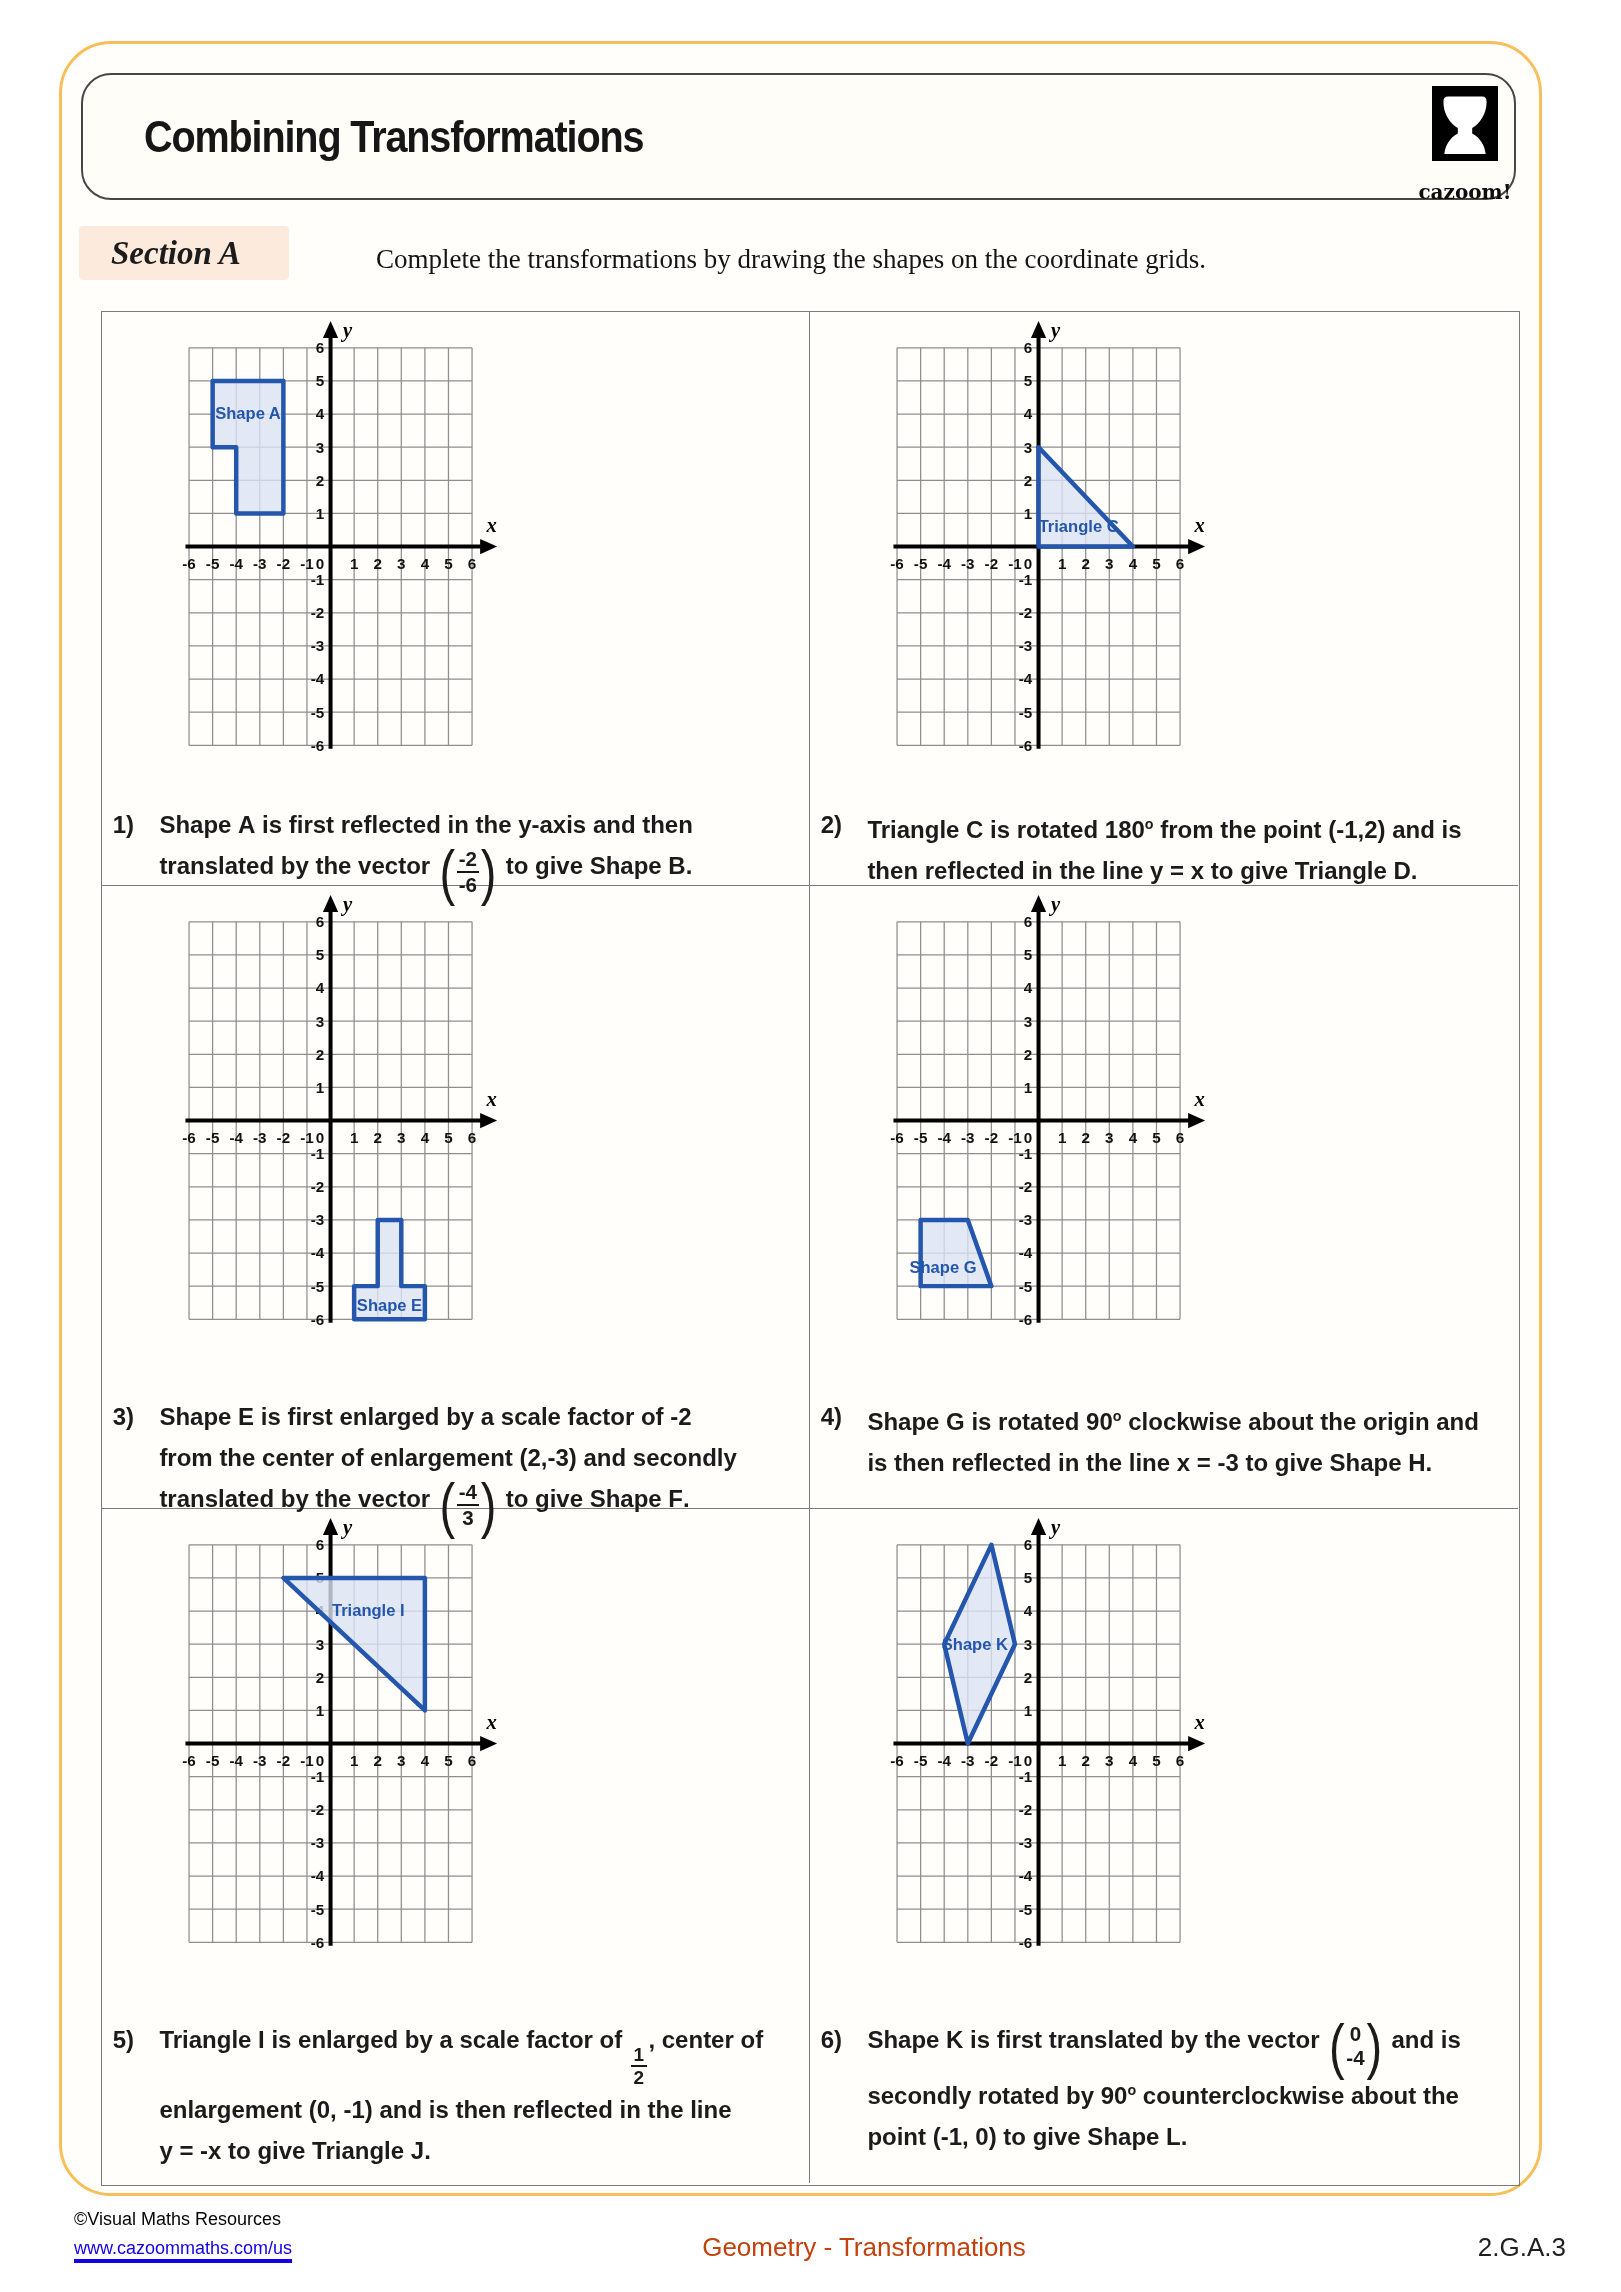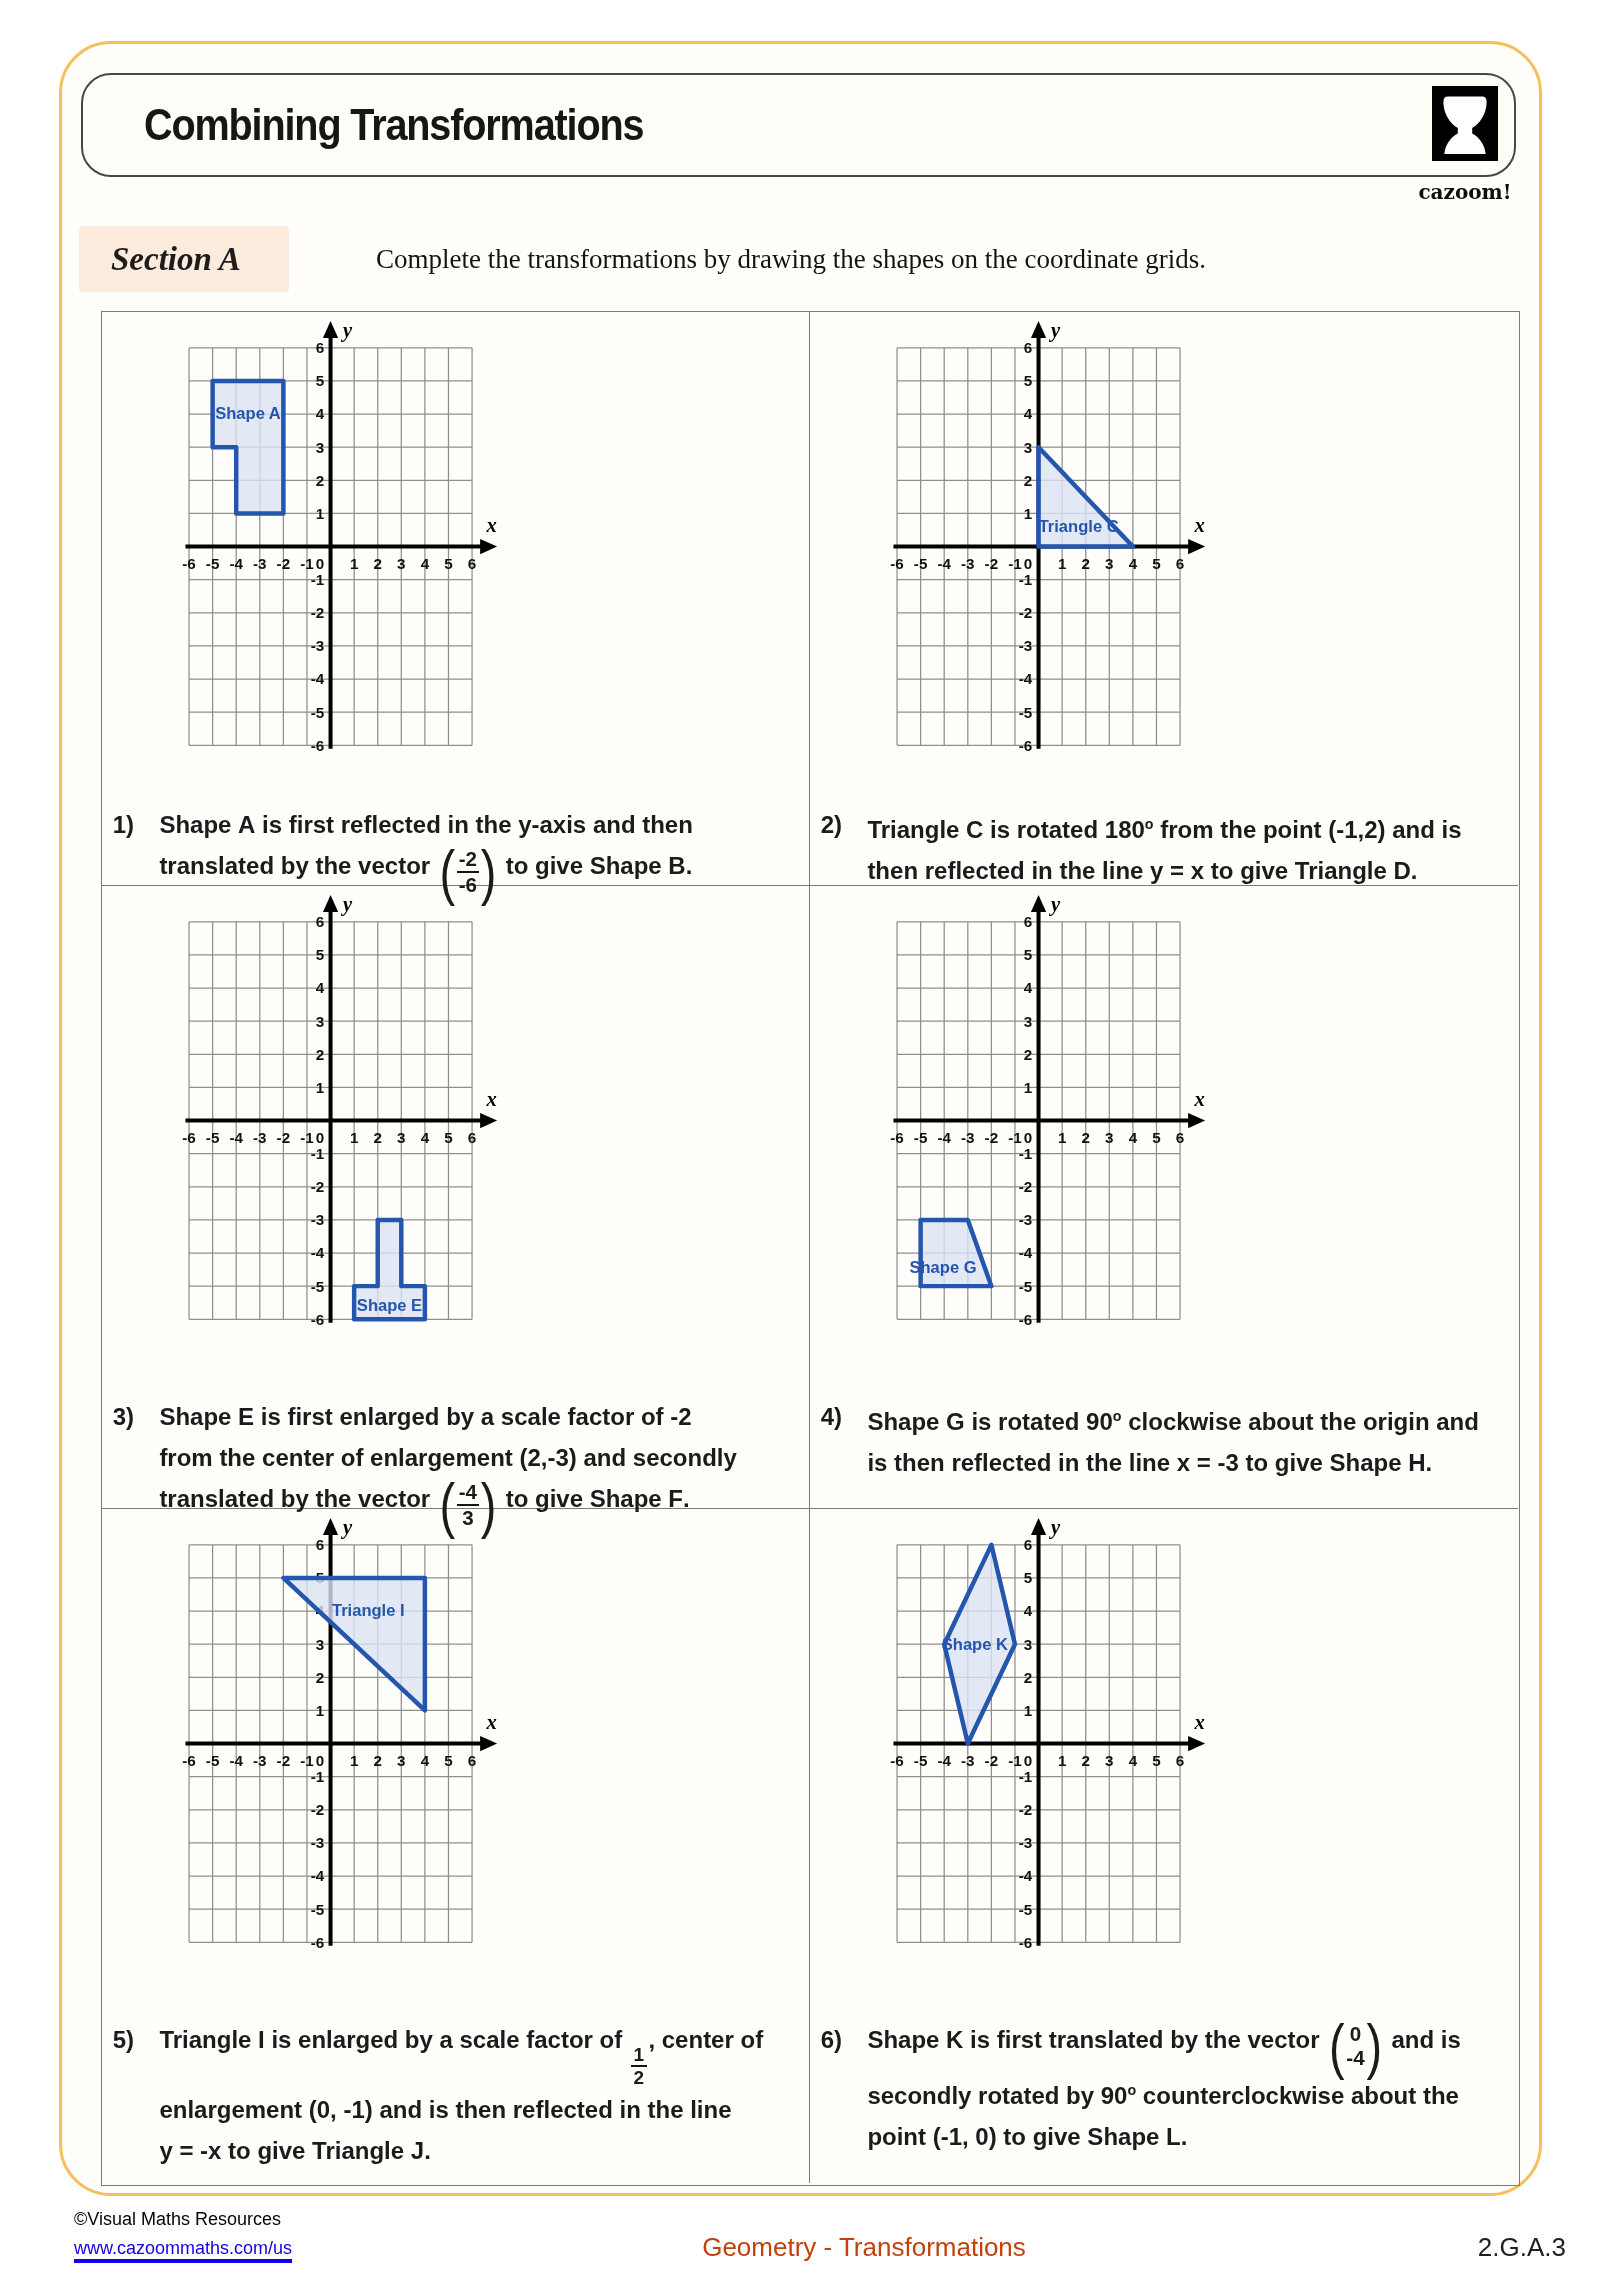--- a/index.html
+++ b/index.html
@@ -2,32 +2,32 @@
 <html style="--accent_orange: #F8BE59; --section_bg: #FCEBDD; --table_border: #7b7b7b; --title_border: #474747; --link_blue: #1400E6;font-size:14.3px"><head>
 <meta charset="utf-8">
 <style>
   * { margin:0; padding:0; box-sizing:border-box; }
   body { width:1622px; height:2293px; background:#ffffff; position:relative;
          font-family:"Liberation Sans", sans-serif; overflow:hidden; }
 
   .sheet-border { position:absolute; left:59px; top:41px; width:1483px; height:2155px;
                   border:3.6px solid var(--accent_orange); border-radius:52px; background:#fffefb; }
 
-  .title-box { position:absolute; left:81px; top:73px; width:1435px; height:104px;
+  .title-box { position:absolute; left:81px; top:73px; width:1435px; height:127px;
                border:2.7px solid var(--title_border); border-radius:30px; background:#fffdf8;
                display:flex; align-items:center; }
   .page-title { margin-left:61px; font-size:45px; font-weight:bold; color:#161616;
                 letter-spacing:-1.3px; transform:scaleX(0.88); transform-origin:left center; }
   .logo { position:absolute; left:1324px; top:10.7px; width:116px; text-align:center; }
   .logo .mark { width:66px; height:75px; background:#000; margin:0 auto; display:flex;
                 align-items:center; justify-content:center; }
   .logo .word { font-family:"DejaVu Serif", serif; font-weight:bold; font-size:20px;
                 color:#0d0d0d; margin-top:19px; letter-spacing:0px; }
 
-  .section-pill { position:absolute; left:79px; top:226px; width:210px; height:66px;
+  .section-pill { position:absolute; left:79px; top:226px; width:210px; height:54px;
                   background:var(--section_bg); border-radius:4px; display:flex; align-items:center; }
   .section-pill span { margin-left:32px; font-family:"Liberation Serif", serif;
                        font-style:italic; font-weight:bold; font-size:33px; color:#1c1c1c; }
   .instruction { position:absolute; left:376px; top:226px; height:66px; display:flex; align-items:center;
                  font-family:"Liberation Serif", serif; font-size:27px; color:#141414; }
 
   .wtable { position:absolute; left:101px; top:311px; width:1419px; height:1875px;
             border:1.8px solid var(--table_border);
             display:grid; grid-template-columns:708px 708px; grid-template-rows:574px 623px 674px; }
   .panel { position:relative; }

